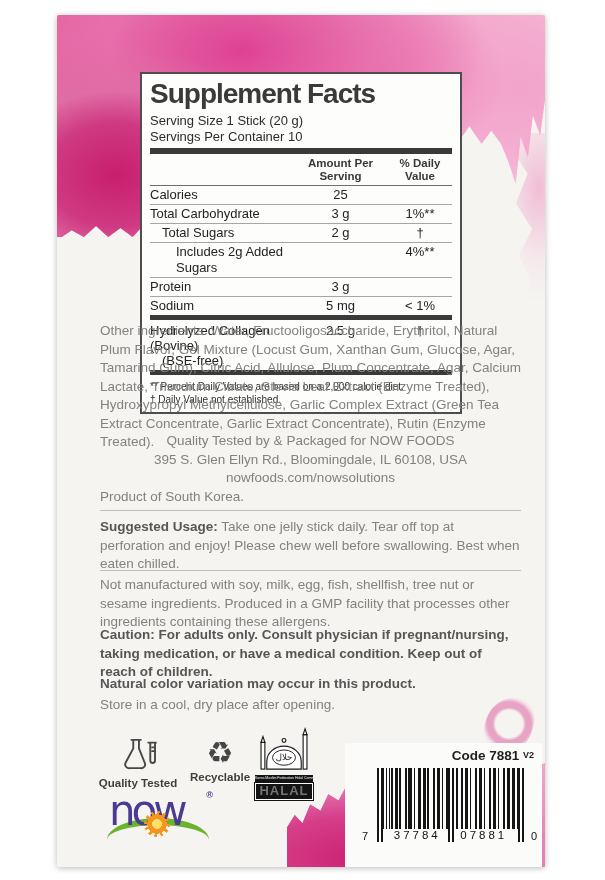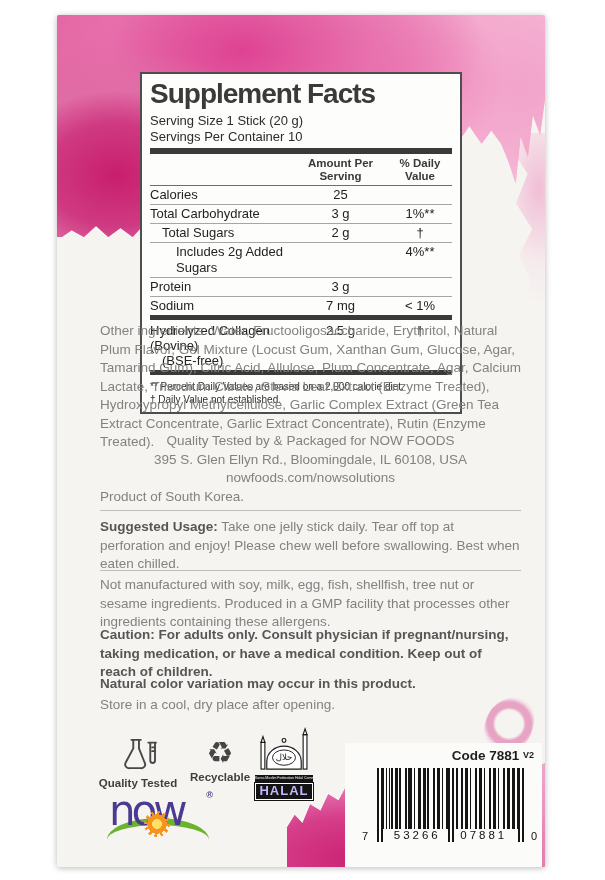--- a/index.html
+++ b/index.html
@@ -56,21 +56,21 @@
   .para b,.bold{color:#565656;font-weight:bold;}
   .center{text-align:center;}
   .rule{position:absolute;left:43px;width:421px;border-top:1px solid #bfbdb9;z-index:2;}
 
   
   .badge{position:absolute;text-align:center;z-index:2;color:#3f3f3f;}
   .badge .lbl{font-weight:bold;font-size:11.5px;margin-top:2px;}
   .recycle-glyph{font-family:"DejaVu Sans",sans-serif;font-size:30px;line-height:32px;color:#454545;}
   .halal{position:absolute;left:198px;top:712px;width:58px;z-index:2;text-align:center;}
   .halal-strip{background:#141414;color:#fff;font-size:3.5px;line-height:5px;padding:1px 0;white-space:nowrap;overflow:hidden;}
-  .halal-badge{background:#141414;color:#c4b5fd;font-weight:bold;font-size:13px;letter-spacing:1px;
+  .halal-badge{background:#141414;color:#737373;font-weight:bold;font-size:13px;letter-spacing:1px;
                padding:0 0 2px;margin-top:1px;box-shadow:inset 0 0 0 1px #fff,0 0 0 1px #141414;}
 
   
   .code-panel{position:absolute;left:288px;top:728px;width:197px;height:124px;background:#fbfbf9;
               z-index:1;padding:5px 8px;box-sizing:border-box;}
   .code-label{text-align:right;font-weight:bold;font-size:13.5px;color:#1f1f1f;}
   .code-label .v2{font-size:9px;vertical-align:2px;}
   .barcode{position:relative;height:74px;margin:5px 10px 0 24px;}
   .bars{position:absolute;left:0;right:0;top:0;bottom:13px;
     background-image:
@@ -138,21 +138,21 @@
         <div class="c-amt"></div>
         <div class="c-dv">4%**</div>
       </div>
       <div class="sf-row">
         <div class="c-name">Protein</div>
         <div class="c-amt">3 g</div>
         <div class="c-dv"></div>
       </div>
       <div class="sf-row">
         <div class="c-name">Sodium</div>
-        <div class="c-amt">7 mg</div>
+        <div class="c-amt">5 mg</div>
         <div class="c-dv">&lt; 1%</div>
       </div>
       <div class="bar-thick mid"></div>
       <div class="collagen">
         <div class="c-name">
           <div>Hydrolyzed Collagen (Bovine)</div>
           <div class="line2">(BSE-free)</div>
         </div>
         <div class="c-amt">2.5 g</div>
         <div class="c-dv">†</div>
@@ -222,21 +222,21 @@
 
     <div class="code-panel">
       <div class="code-label"><span>Code 7881</span> <span class="v2">V2</span></div>
       <div class="barcode">
         <div class="bars"></div>
         <div class="guard l"></div>
         <div class="guard m"></div>
         <div class="guard r"></div>
         <div class="d-out l">7</div>
         <div class="digits">
-          <span>53266</span>
+          <span>37784</span>
           <span>07881</span>
         </div>
         <div class="d-out r">0</div>
       </div>
     </div>
 
     <div class="now-logo">
       <div class="now-swoosh"></div>
       <div class="now-text">now</div>
       <div class="now-sun"></div>

